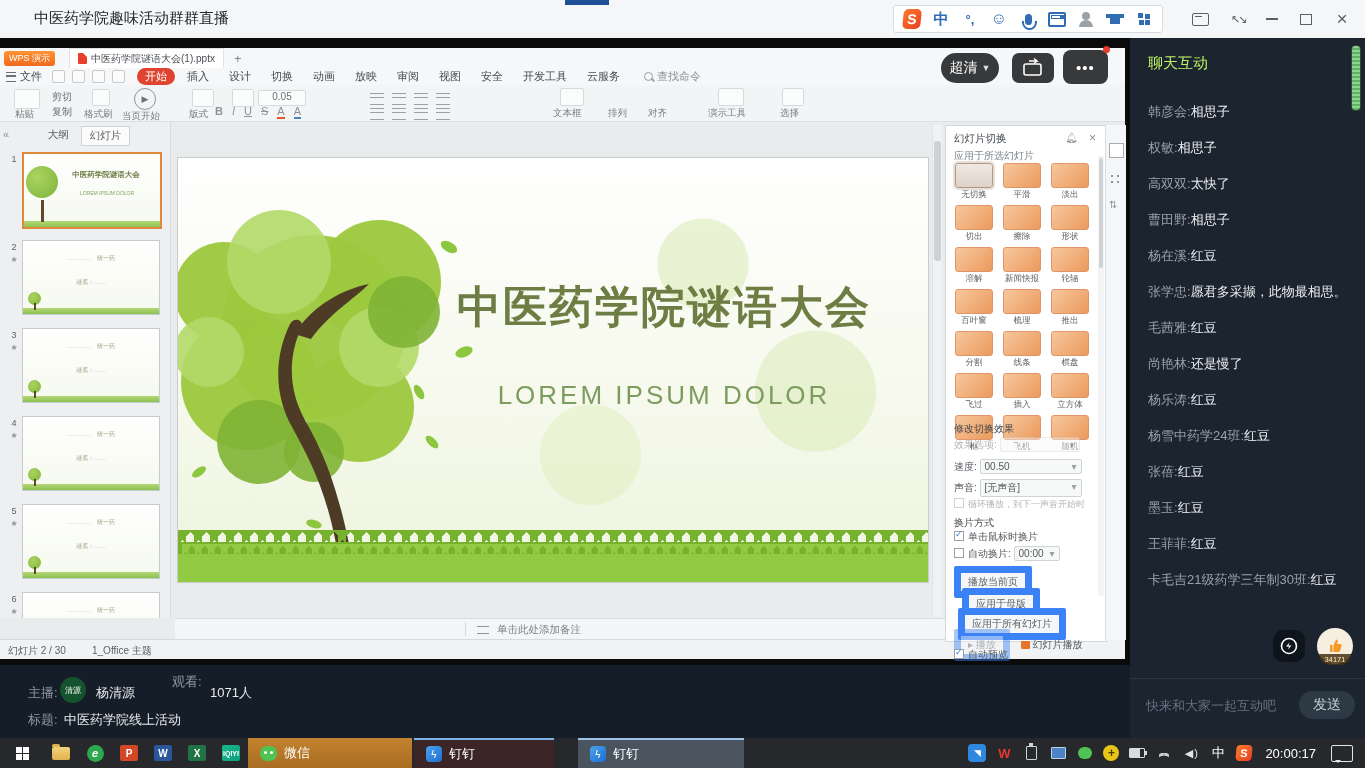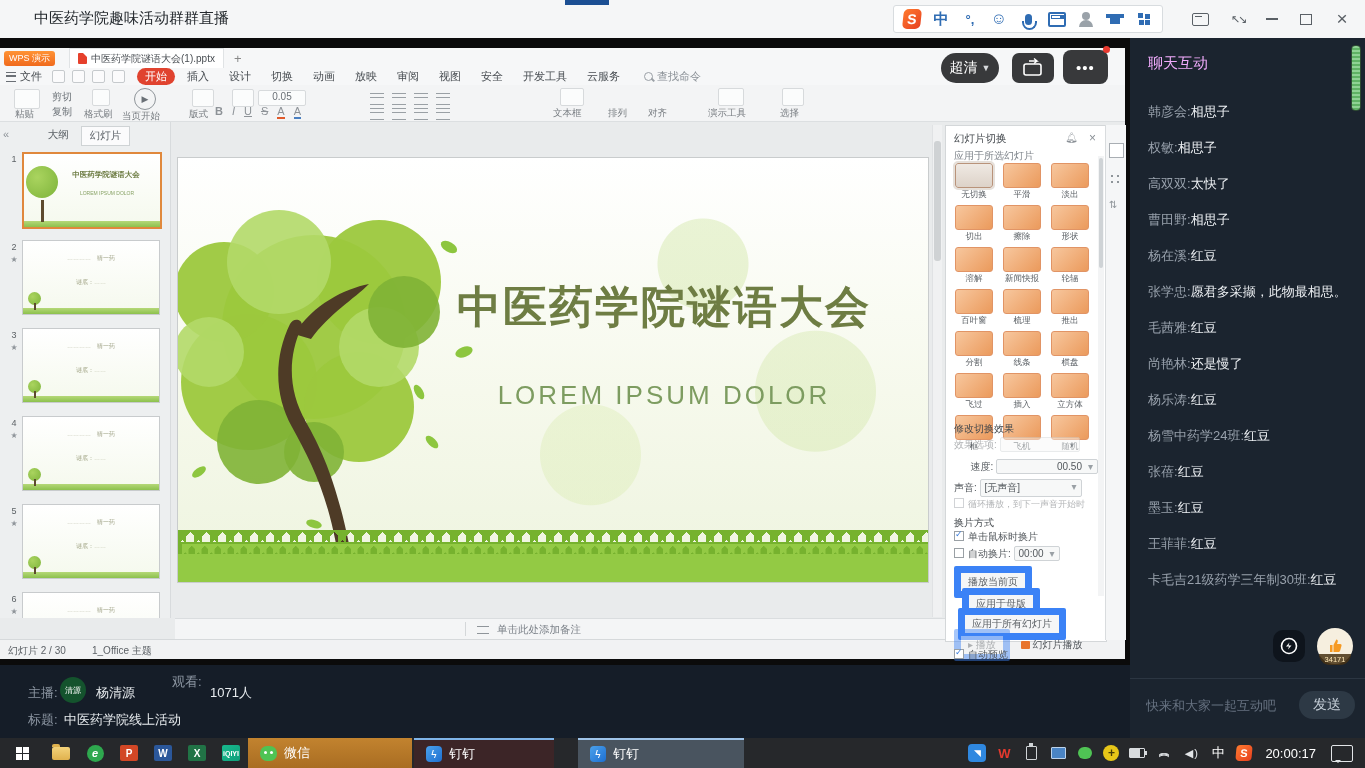--- a/index.html
+++ b/index.html
@@ -171,21 +171,21 @@
   #ovl-more{left:1063px;top:50px;width:45px;height:34px;border-radius:8px;font-size:15px;letter-spacing:1px;}
   #ovl-dot{position:absolute;left:1103px;top:46px;width:7px;height:7px;border-radius:50%;background:#e8392f;z-index:61;}
 
   
   #binfo{position:absolute;left:0;top:665px;width:1130px;height:73px;background:#151d28;color:#8d97a3;font-size:13px;}
   #binfo .val{color:#e7ebee;}
   #host-avatar{position:absolute;left:60px;top:12px;width:26px;height:26px;border-radius:50%;background:#14532d;color:#fff;font-size:8px;display:flex;align-items:center;justify-content:center;}
 
   
   #chat{position:absolute;left:1130px;top:38px;width:235px;height:700px;background:#1b242f;}
-  #chat-header{position:absolute;left:18px;top:16px;font-size:15px;color:#f0abfc;}
+  #chat-header{position:absolute;left:18px;top:16px;font-size:15px;color:#bef264;}
   #chat-scroll{position:absolute;right:4px;top:7px;width:8px;height:64px;border-radius:4px;border:1px solid #2e4a33;background:repeating-linear-gradient(0deg,#5fb264 0 2px,#8ed293 2px 4px);}
   #msgs{position:absolute;left:0;top:56px;width:100%;}
   .msg{height:36px;display:flex;align-items:center;padding:0 0 0 18px;font-size:13px;white-space:nowrap;}
   .mn{color:#98a1ac;}
   .mn::after{content:": ";}
   .mt{color:#eef1f4;font-weight:500;}
   #chat-btns{position:absolute;right:12px;top:590px;display:flex;align-items:center;gap:12px;}
   #dt-btn{width:32px;height:32px;border-radius:10px;background:#0e141c;display:flex;align-items:center;justify-content:center;}
   #like-btn{width:36px;height:36px;border-radius:50%;background:#f6efdf;position:relative;display:flex;align-items:center;justify-content:center;}
   #like-badge{position:absolute;left:2px;bottom:-1px;right:2px;background:rgba(72,50,20,.85);color:#ffe9b8;font-size:7.5px;text-align:center;border-radius:0 0 14px 14px;padding:1px 0;}
@@ -591,21 +591,21 @@
         <div class="fx">
         <div class="fxi"></div>
         <div class="fxl">随机</div>
       </div>
     </div>
     <div class="tp-row tp-head" style="top:296px;">修改切换效果</div>
     <div class="tp-row" style="top:311px;">
       <span class="dim">效果选项:</span>
       <span class="tp-select dim"><span>&nbsp;</span></span>
     </div>
-    <div class="tp-row" style="top:333px;text-align:right;">
+    <div class="tp-row" style="top:333px;">
       <span>速度:</span>
       <span class="tp-select" style="min-width:92px;color:#53585d;"><span>00.50</span></span>
     </div>
     <div class="tp-row" style="top:353px;">
       <span>声音:</span>
       <span class="tp-select" style="min-width:92px;color:#53585d;"><span>[无声音]</span></span>
     </div>
     <div class="tp-row dim" style="top:372px;font-size:9px;">
       <span class="cb"></span><span>循环播放，到下一声音开始时</span>
     </div>

